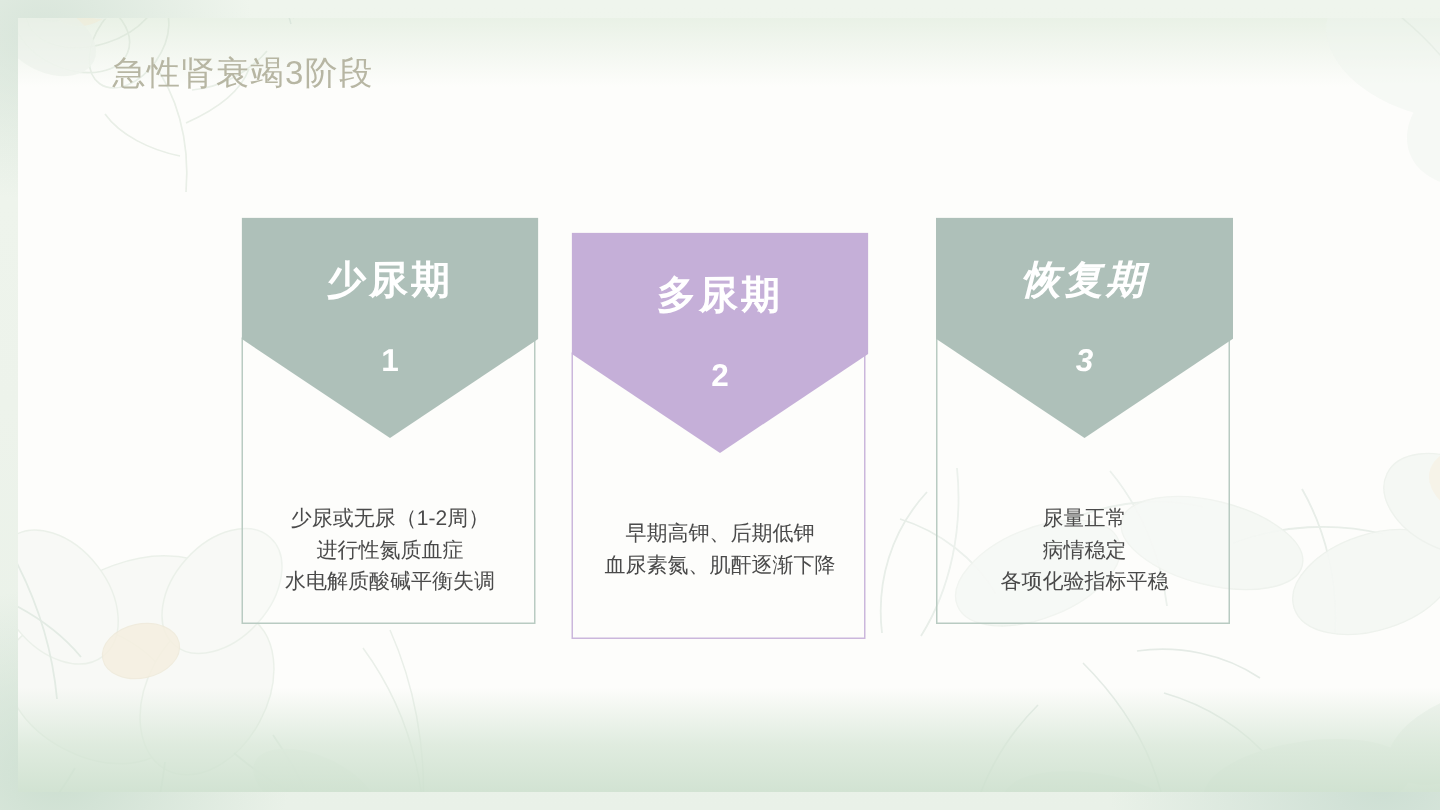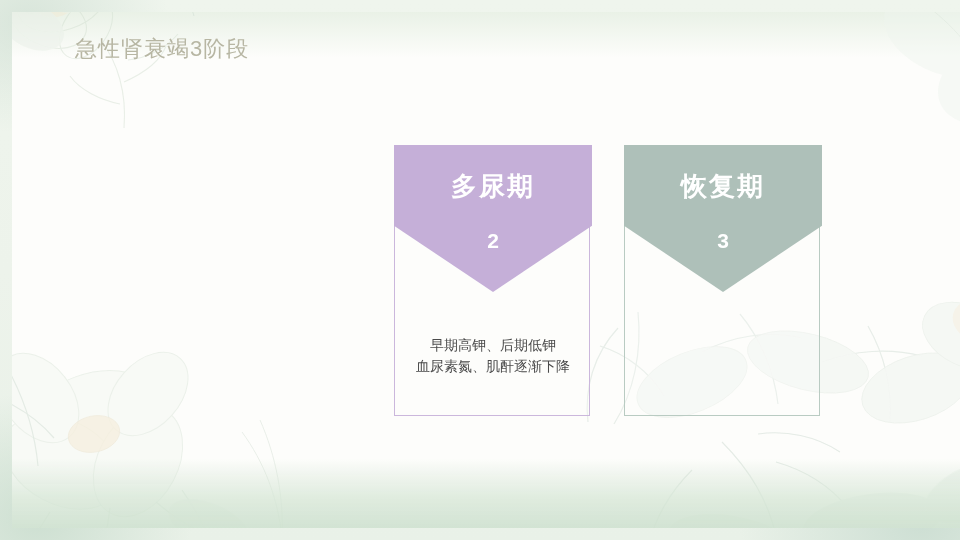--- a/index.html
+++ b/index.html
@@ -88,21 +88,21 @@
     z-index: 15;
   }
 
   .card {
     position: absolute;
     width: 198px;
     top: 0;
     height: 274px;
   }
   .card-1 { left: 149px; }
-  .card-2 { left: 382px; }
+  .card-2 { left: 369px; margin-top: 10px; }
   .card-3 { left: 612px; }
 
   
   .card-box {
     position: absolute;
     left: 0;
     top: 80px;
     width: 196px;
     height: 191px;
     border: 1px solid #b9cbc2;
@@ -282,38 +282,53 @@
         </g>
       </svg>
     </div>
 
     <div class="band-bottom"></div>
 
     <div id="title" style="color: rgb(183, 182, 163);">急性肾衰竭3阶段</div>
 
     <div id="cards">
 
+      <div class="card card-1">
+        <div class="card-box" style="border-color: rgb(185, 203, 194);"></div>
+        <div class="card-head" style="background: rgb(174, 192, 185);">
+          <div class="card-head-title">少尿期</div>
+          <div class="card-head-num">1</div>
+        </div>
+        <div class="card-body">
+          <div>少尿或无尿（1-2周）</div>
+          <div>进行性氮质血症</div>
+          <div>水电解质酸碱平衡失调</div>
+        </div>
+      </div>
 
       <div class="card card-2">
         <div class="card-box" style="border-color: rgb(203, 183, 220);"></div>
         <div class="card-head" style="background: rgb(197, 175, 216);">
           <div class="card-head-title">多尿期</div>
           <div class="card-head-num">2</div>
         </div>
         <div class="card-body">
           <div>早期高钾、后期低钾</div>
           <div>血尿素氮、肌酐逐渐下降</div>
         </div>
       </div>
 
       <div class="card card-3">
         <div class="card-box" style="border-color: rgb(185, 203, 194);"></div>
-        <div class="card-head" style="background: rgb(174, 192, 185);">
+        <div class="card-head" style="background: rgb(174, 192, 185); font-style: italic;">
           <div class="card-head-title">恢复期</div>
           <div class="card-head-num">3</div>
         </div>
         <div class="card-body">
+          <div>尿量正常</div>
+          <div>病情稳定</div>
+          <div>各项化验指标平稳</div>
         </div>
       </div>
 
     </div>
   </div>
 </div>
 
 </body></html>

